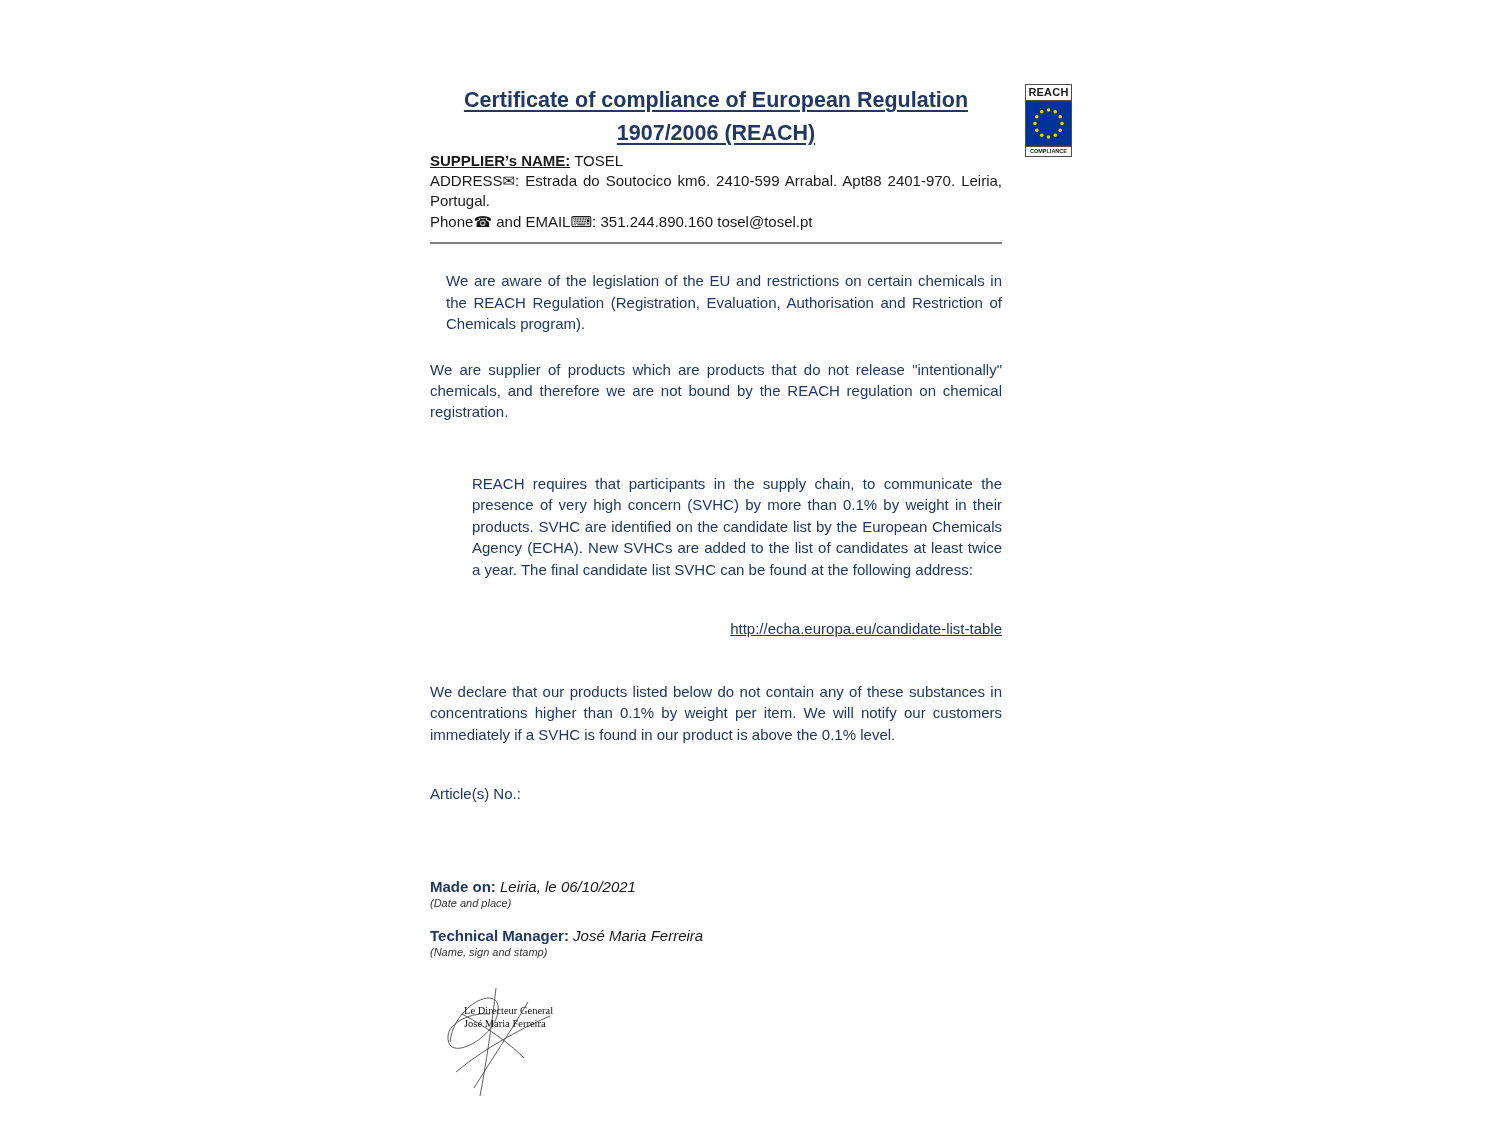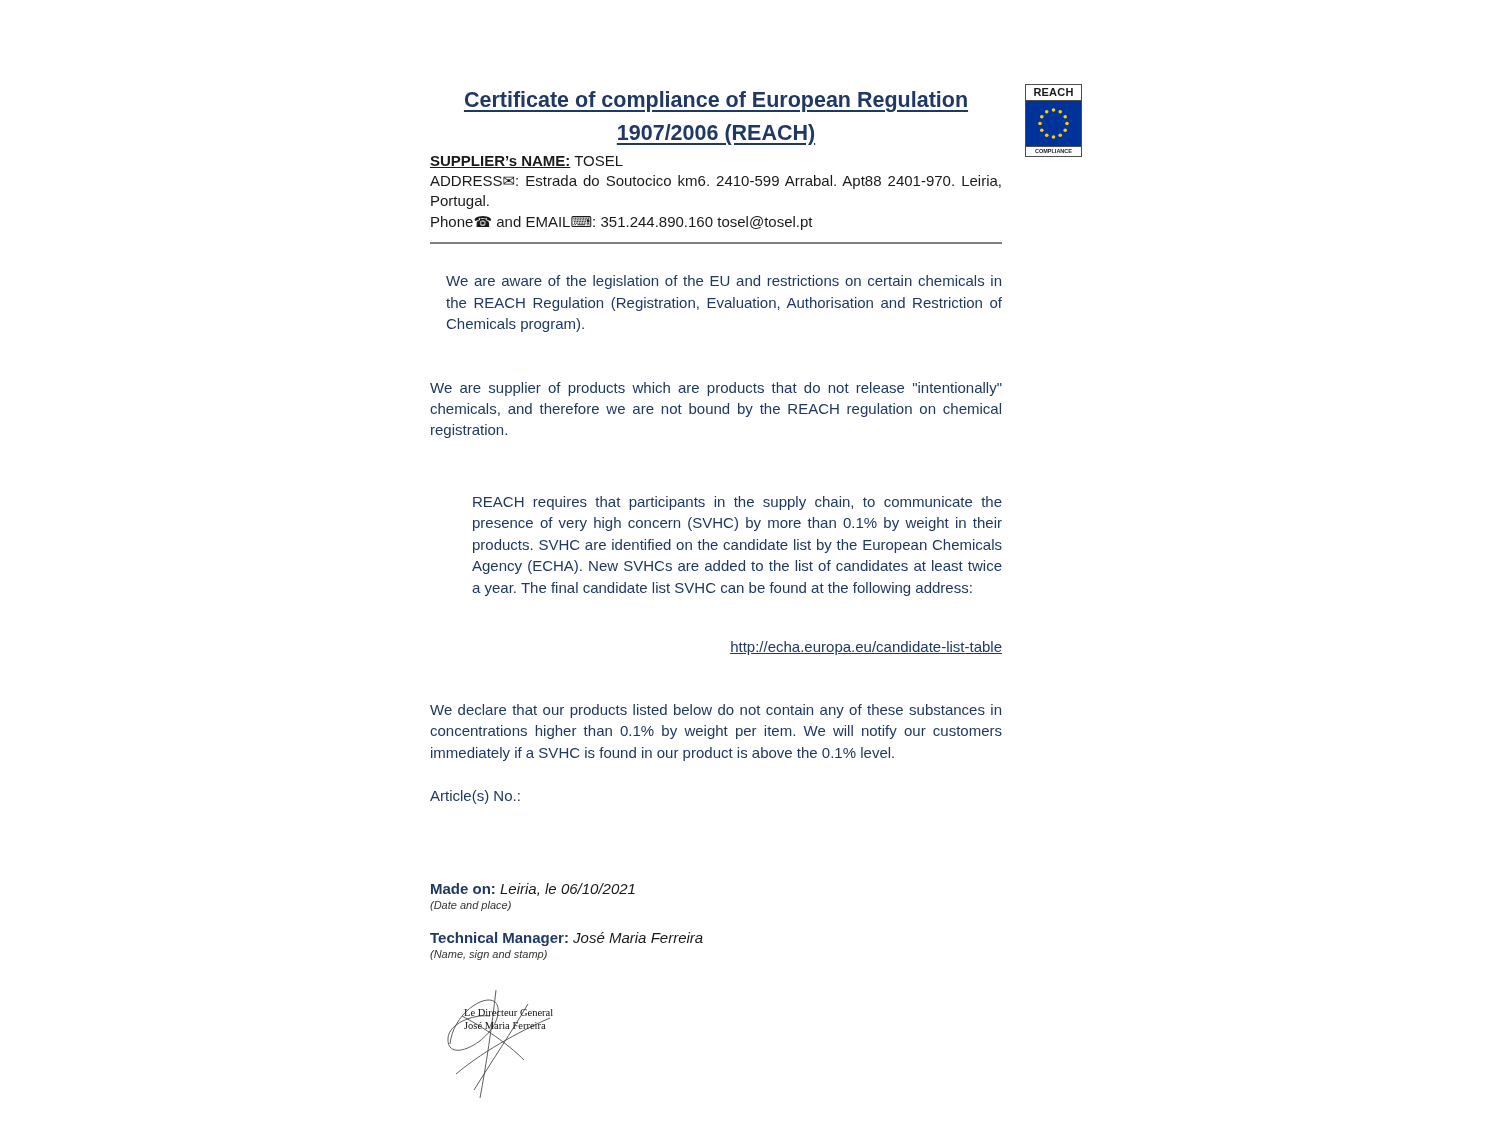--- a/index.html
+++ b/index.html
@@ -43,54 +43,54 @@
     border-top: 2px solid #7f7f7f;
     width: 100%;
   }
   .para {
     font-size: 15px;
     line-height: 1.43;
     color: #1f3864;
     text-align: justify;
   }
   .p1 { margin-top: 26px; margin-left: 16px; }
-  .p2 { margin-top: 42px; }
+  .p2 { margin-top: 24px; }
   .p3 { margin-top: 50px; margin-left: 42px; }
   .p4 { margin-top: 44px; }
   .linkline {
     margin-top: 40px;
     text-align: right;
     font-size: 15px;
   }
   .linkline a {
     color: #1f3864;
     text-decoration: underline;
     cursor: pointer;
   }
   .articles {
-    margin-top: 24px;
+    margin-top: 40px;
     font-size: 15px;
     color: #1f3864;
   }
   .madeon { margin-top: 76px; font-size: 15px; }
   .madeon .lbl, .manager .lbl { color: #1f3864; font-weight: bold; }
   .madeon .val, .manager .val { color: #1a1a1a; font-style: italic; }
   .smallnote {
     font-size: 11px;
     font-style: italic;
     color: #333333;
     margin-top: 2px;
   }
   .manager { margin-top: 18px; font-size: 15px; }
   
   .reach-logo {
     position: absolute;
     left: 1025px;
     top: 84px;
-    width: 57px;
+    width: 47px;
     border: 1px solid #4d4d4d;
     background: #ffffff;
     text-align: center;
   }
   .reach-top {
     font-size: 11px;
     font-weight: bold;
     color: #1a1a1a;
     line-height: 15px;
     letter-spacing: 0.2px;

